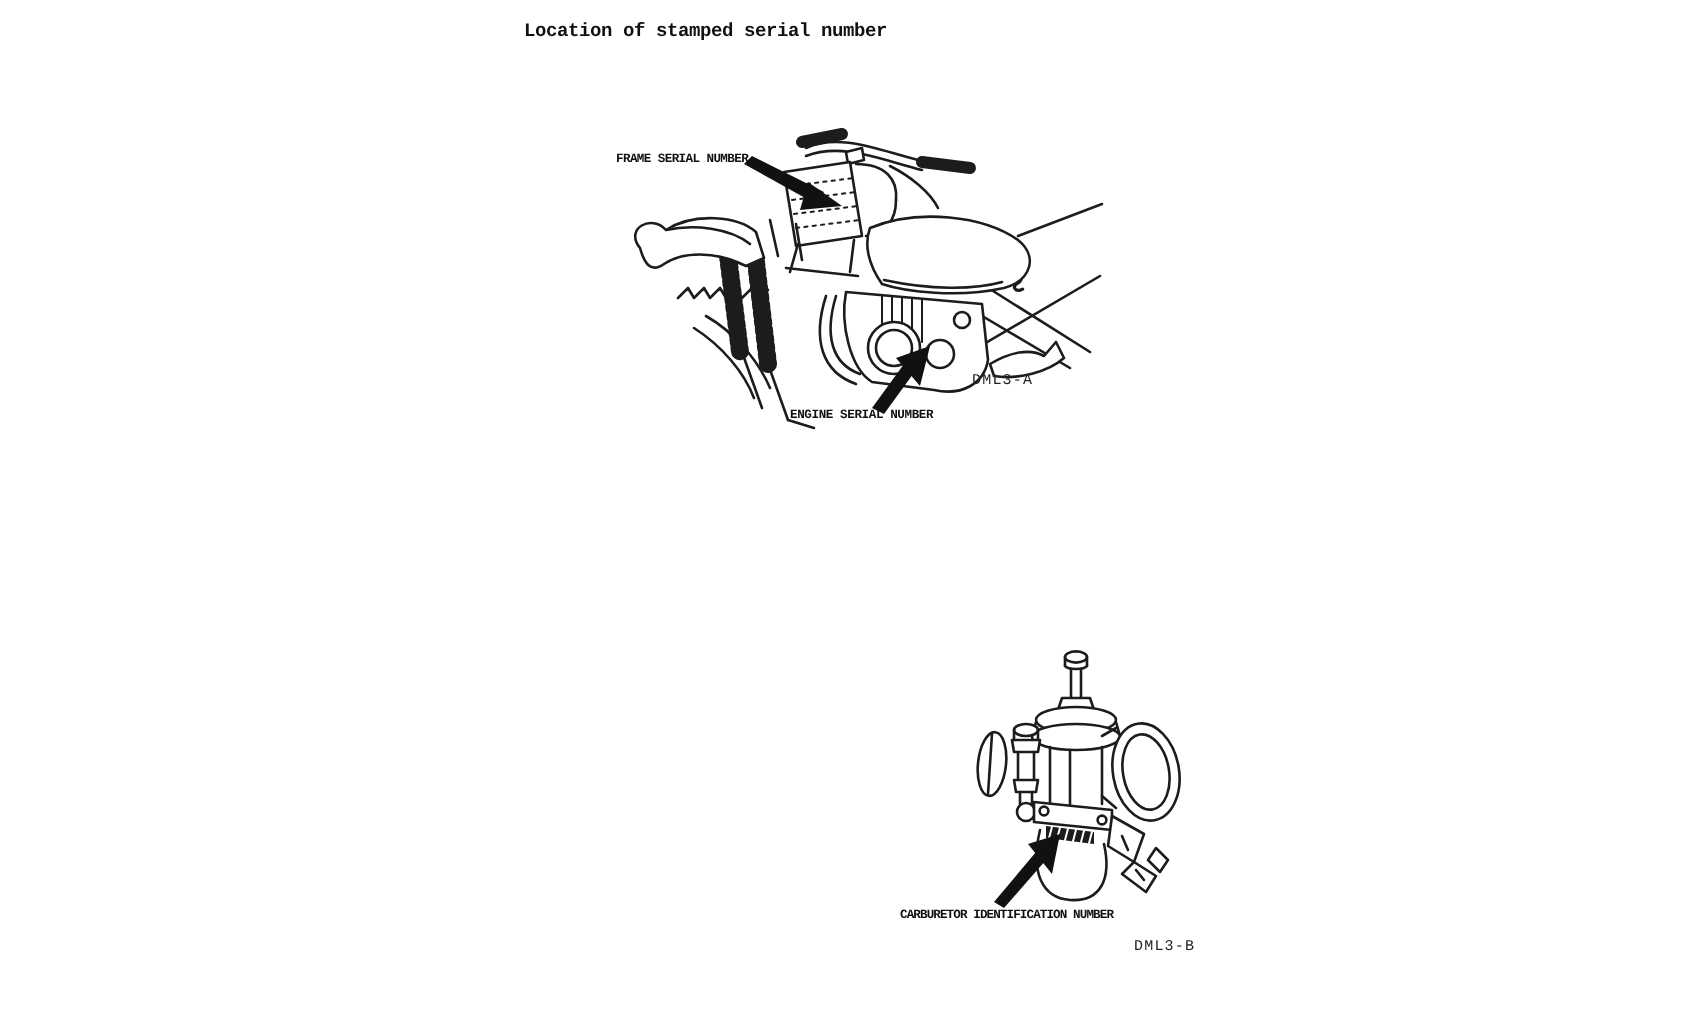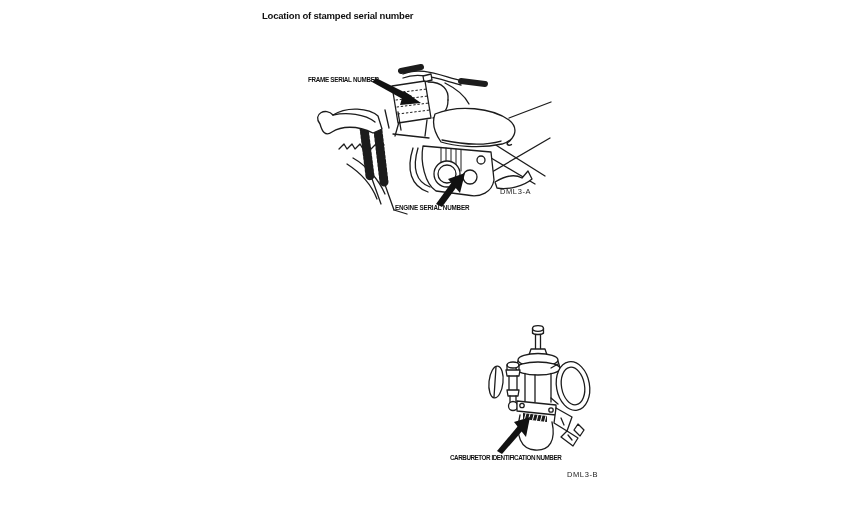--- a/index.html
+++ b/index.html
@@ -1,20 +1,20 @@
 <!DOCTYPE html>
 <html><head>
 <meta charset="utf-8">
 <style>
   html,body{margin:0;padding:0;background:#fff;}
   .page{
     position:relative;
     width:850px;height:514px;
     background:#ffffff;
-    font-family:Liberation Sans, sans-serif;
+    font-family:Liberation Mono, monospace;
     color:#1c1c1c;
     overflow:hidden;
   }
   .page-title{
     position:absolute;left:262px;top:10px;
     font-size:9.5px;font-weight:700;letter-spacing:-0.2px;
     color:#111;white-space:nowrap;
   }
   .fig-label{
     position:absolute;
@@ -22,21 +22,21 @@
     color:#111;white-space:nowrap;
   }
   .fig-code{
     position:absolute;
     font-size:7.5px;font-weight:400;letter-spacing:0.6px;
     color:#222;white-space:nowrap;
   }
   #frame-label{left:308px;top:76px;}
   #engine-label{left:395px;top:204px;letter-spacing:-0.2px;}
   #carb-label{left:450px;top:454px;letter-spacing:-0.45px;}
-  #code-a{left:500px;top:187px;}
+  #code-a{left:486px;top:187px;}
   #code-b{left:567px;top:470px;}
   .fig-svg{position:absolute;}
   #fig-a{left:295px;top:52px;}
   #fig-b{left:465px;top:318px;}
 </style>
 </head>
 <body>
 
 <div class="page">
 

